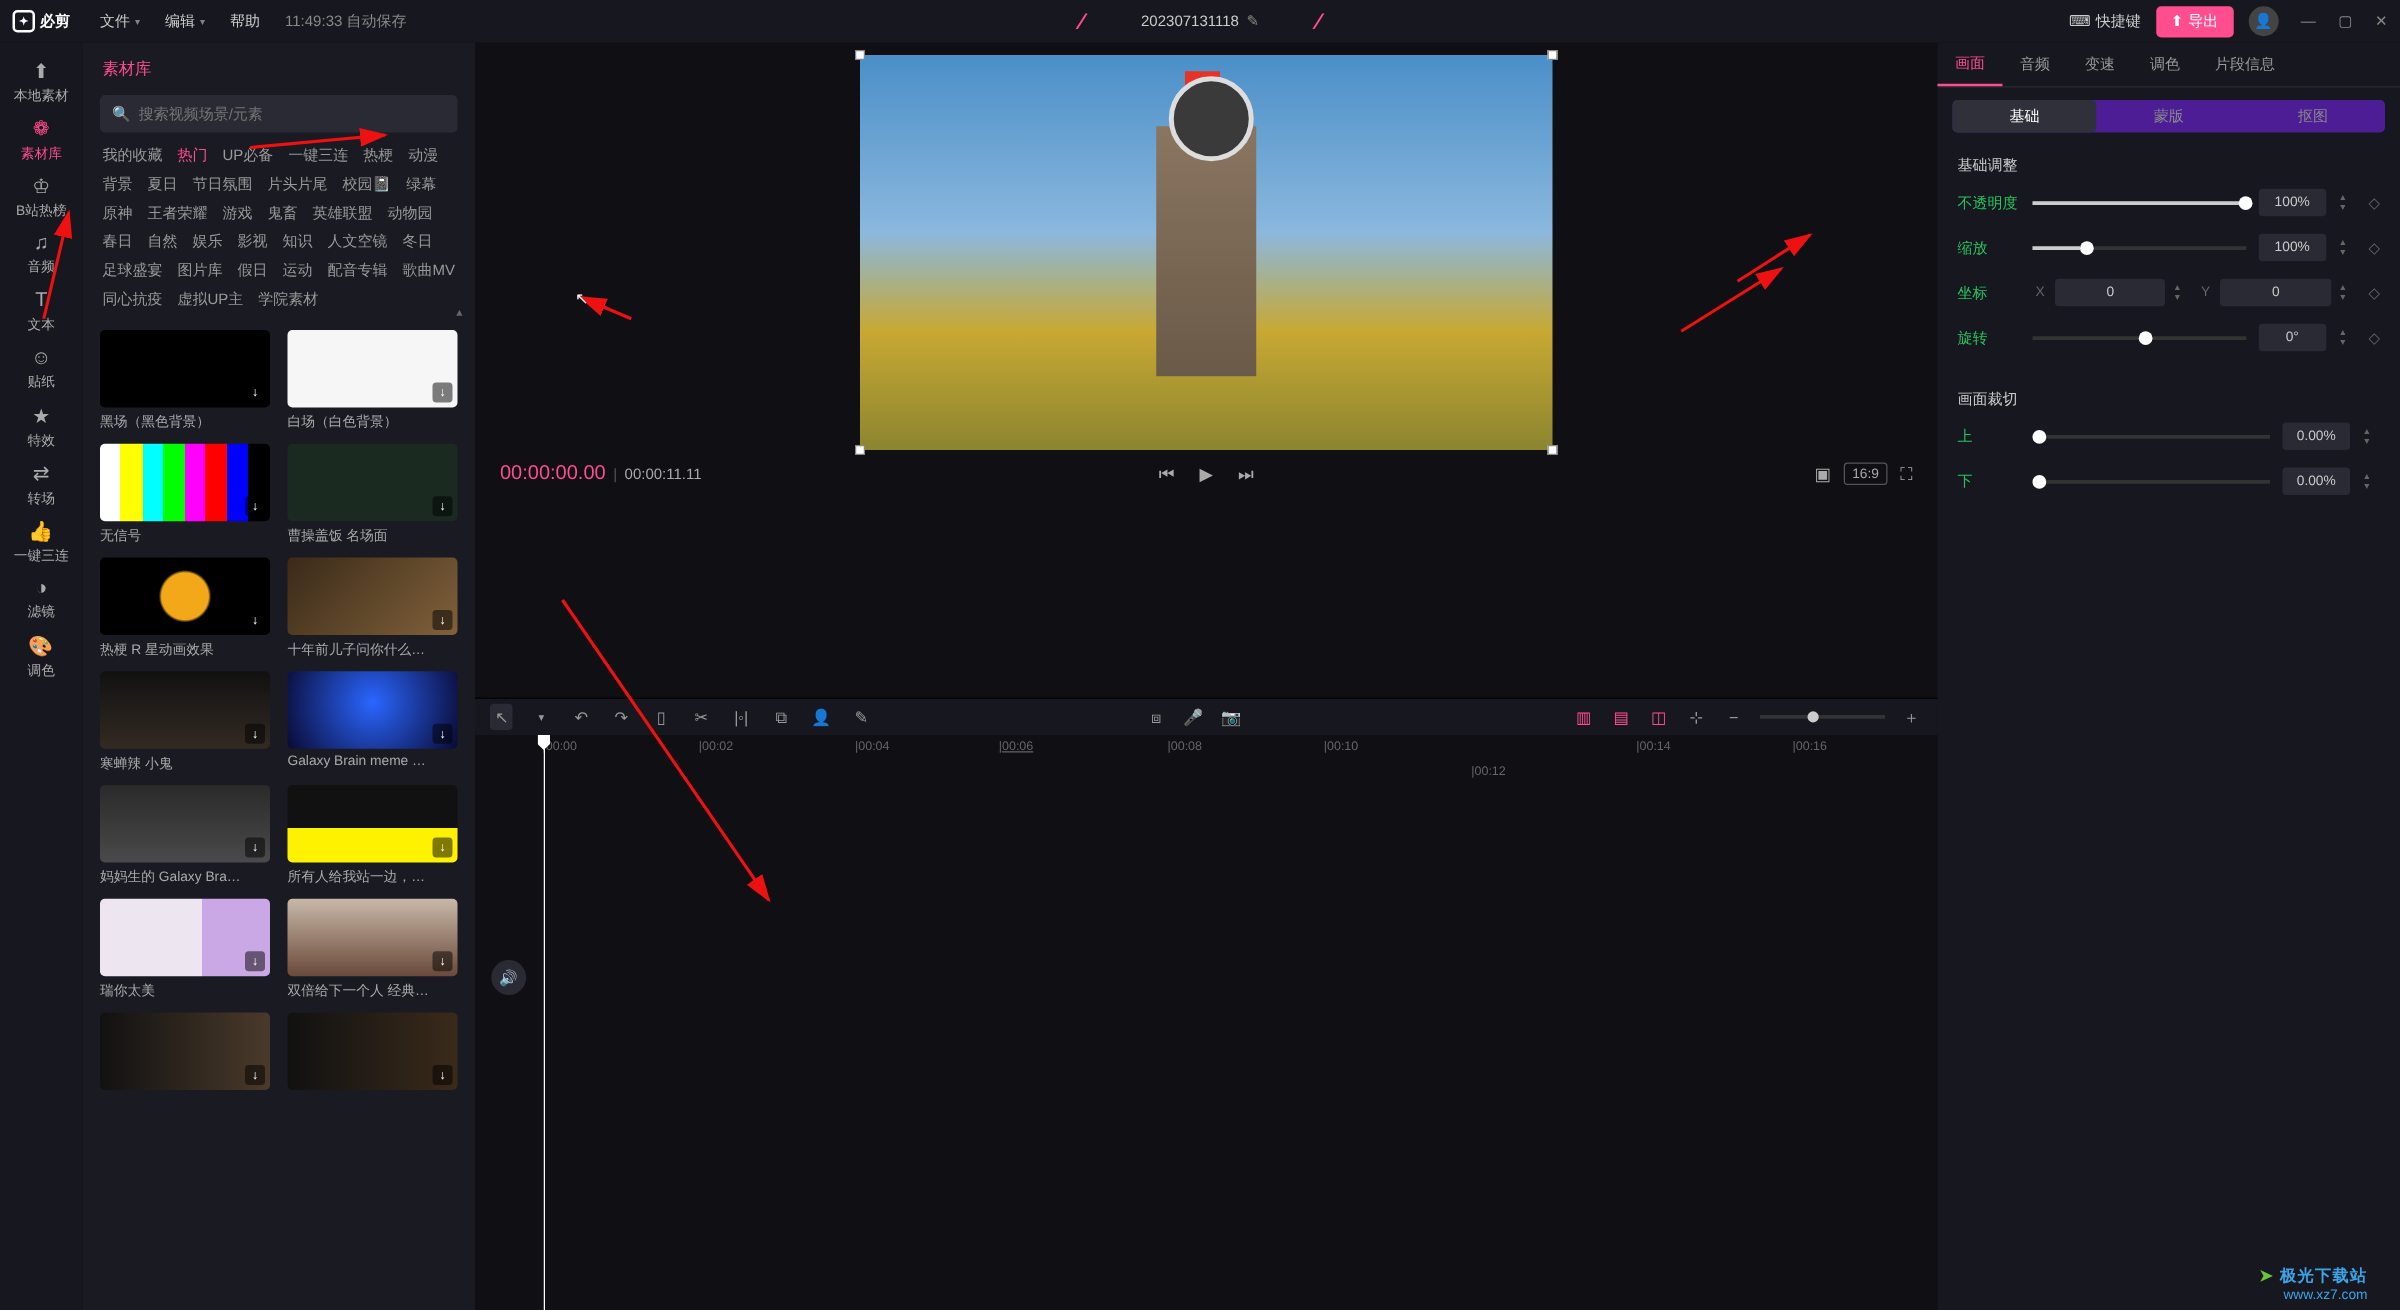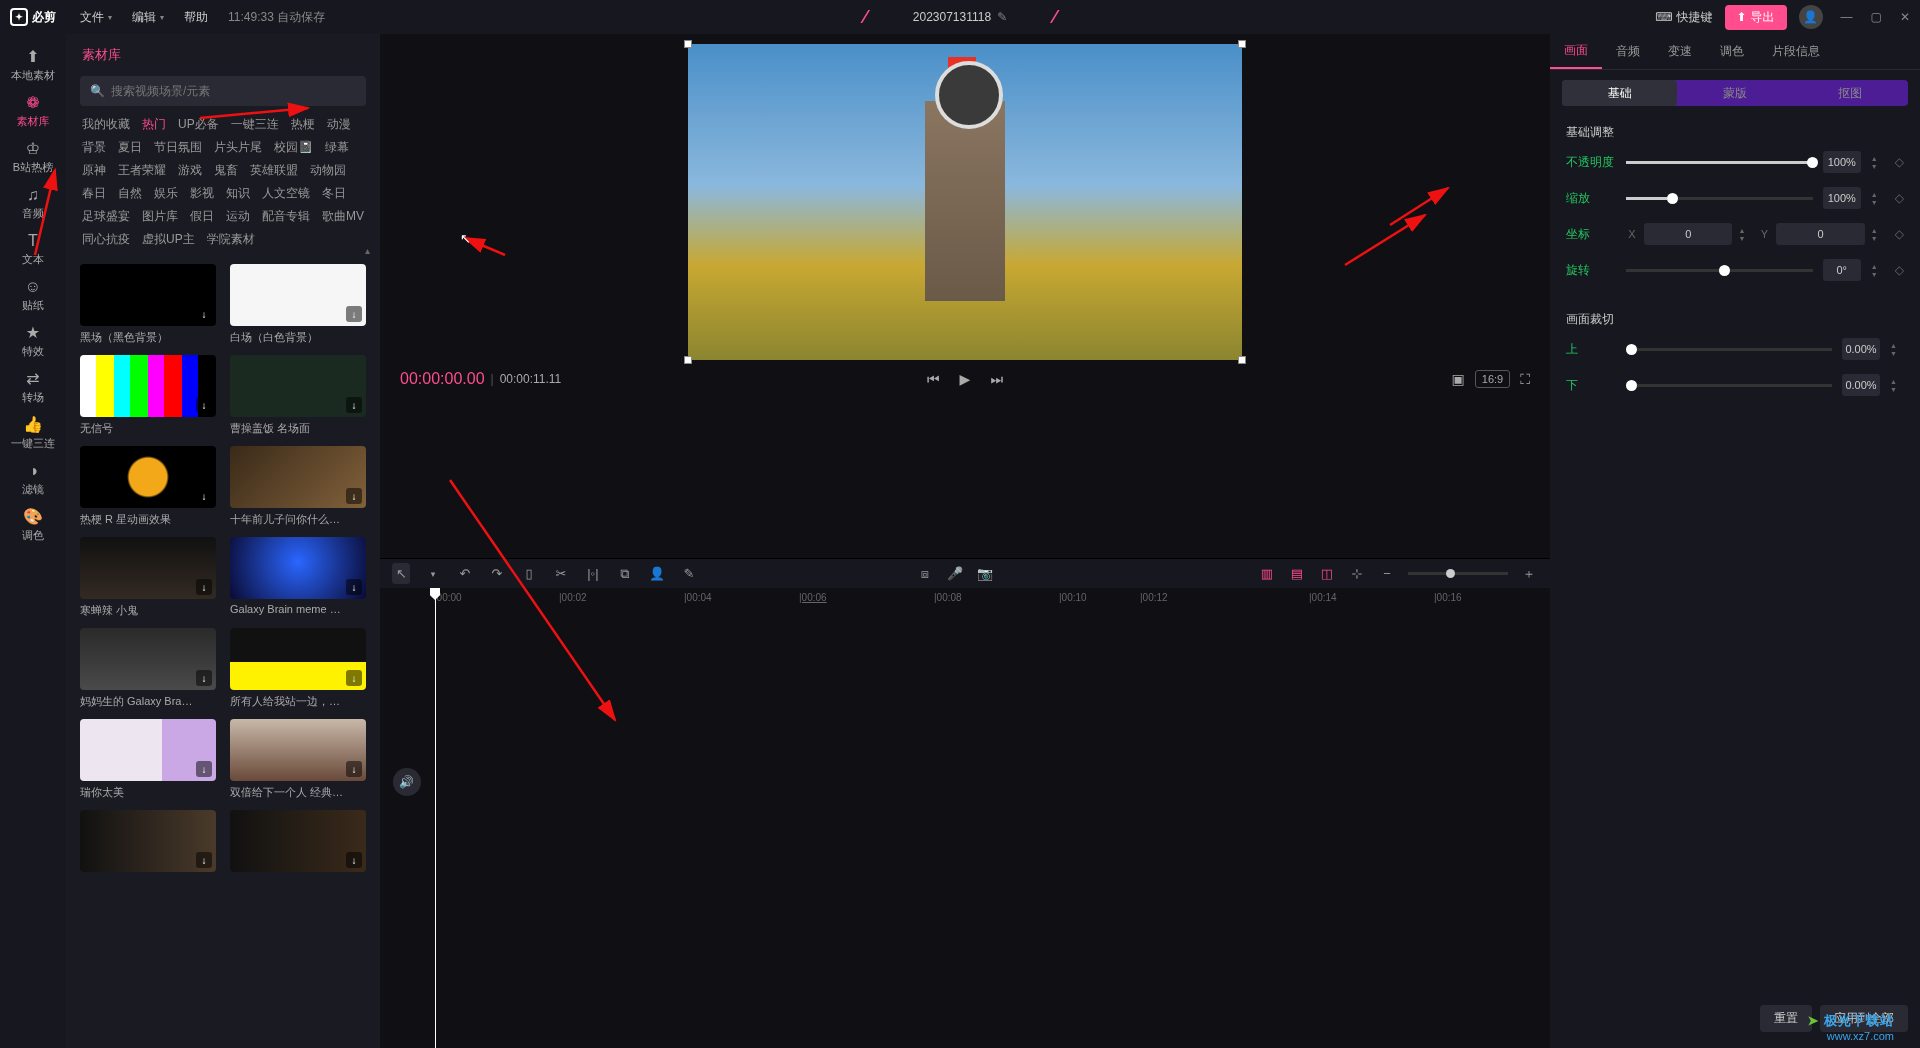--- a/index.html
+++ b/index.html
@@ -95,21 +95,21 @@
 .sub-tabs { display: flex; background: #4c1d95; margin: 10px 12px; border-radius: 4px; height: 26px; }
 .sub-tab { flex: 1; display: flex; align-items: center; justify-content: center; color: #888; cursor: pointer; font-size: 12px; }
 .sub-tab.active { background: #30303a; color: #fff; border-radius: 4px; }
 .prop-section { padding: 8px 16px; }
 .sec-title { color: #ccc; font-size: 12px; margin-bottom: 10px; }
 .prop-row { display: flex; align-items: center; gap: 10px; margin-bottom: 14px; }
 .prop-label { width: 50px; color: #22c55e; font-size: 12px; }
 .slider { flex: 1; height: 3px; background: #333; position: relative; }
 .slider-fill { position: absolute; left: 0; top: 0; bottom: 0; background: #ccc; }
 .slider-thumb { position: absolute; top: -4px; width: 11px; height: 11px; background: #fff; border-radius: 50%; }
-.val-box { width: 38px; height: 22px; background: #2a2a34; border-radius: 3px; display: flex; align-items: center; justify-content: center; color: #ccc; font-size: 11px; }
+.val-box { width: 54px; height: 22px; background: #2a2a34; border-radius: 3px; display: flex; align-items: center; justify-content: center; color: #ccc; font-size: 11px; }
 .spinner { width: 14px; display: flex; flex-direction: column; color: #666; font-size: 7px; gap: 1px; }
 .kf { color: #666; font-size: 12px; cursor: pointer; }
 .xy-group { display: flex; gap: 6px; align-items: center; flex: 1; }
 .xy-label { color: #666; font-size: 11px; width: 12px; text-align: center; }
 .xy-box { flex: 1; height: 22px; background: #2a2a34; border-radius: 3px; display: flex; align-items: center; justify-content: center; color: #ccc; font-size: 11px; }
 .flip-btn { width: 30px; height: 24px; background: #2a2a34; border-radius: 3px; display: flex; align-items: center; justify-content: center; color: #aaa; cursor: pointer; }
 .prop-footer { margin-top: auto; padding: 8px 12px; display: flex; gap: 8px; justify-content: flex-end; }
 .foot-btn { padding: 5px 14px; background: #2a2a34; color: #ccc; border-radius: 4px; cursor: pointer; font-size: 12px; }
 
 
@@ -424,21 +424,21 @@
         <div class="mute-btn">🔊</div>
       </div>
       <div class="tl-body">
         <div class="ruler" id="ruler">
             <span class="ruler-tick" style="left: 0px;">|00:00</span>
             <span class="ruler-tick" style="left: 125px;">|00:02</span>
             <span class="ruler-tick" style="left: 250px;">|00:04</span>
             <span class="ruler-tick" style="left: 365px; text-decoration: underline;">|00:06</span>
             <span class="ruler-tick" style="left: 500px;">|00:08</span>
             <span class="ruler-tick" style="left: 625px;">|00:10</span>
-            <span class="ruler-tick" style="left: 706px;">|00:12</span>
+            <span class="ruler-tick" style="left: 743px; margin-top: 20px;">|00:12</span>
             <span class="ruler-tick" style="left: 875px;">|00:14</span>
             <span class="ruler-tick" style="left: 1000px;">|00:16</span>
           </div>
         <div class="playhead" style="left:1px"></div>
       </div>
     </div>
   </div>
 
   <div class="props">
     <div class="prop-tabs" id="proptabs">
@@ -537,24 +537,20 @@
             <div class="slider-thumb" style="left:0"></div>
           </div>
         <div class="val-box">0.00%</div>
         <div class="spinner">
             <span>▲</span>
             <span>▼</span>
           </div>
       </div>
     </div>
 
-    <div class="prop-footer">
-      <div class="foot-btn">重置</div>
-      <div class="foot-btn">应用到全部</div>
-    </div>
   </div>
 </div>
 
 <svg class="arrow" style="left:0;top:0;width:1920px;height:1048px;position:absolute">
   <defs>
       <marker id="ah" markerWidth="10" markerHeight="10" refX="8" refY="3" orient="auto">
         <path d="M0,0 L0,6 L9,3 z" fill="#e11"></path>
       </marker>
     </defs>
   <line x1="200" y1="118" x2="308" y2="108" stroke="#e11" stroke-width="2.5" marker-end="url(#ah)"></line>

